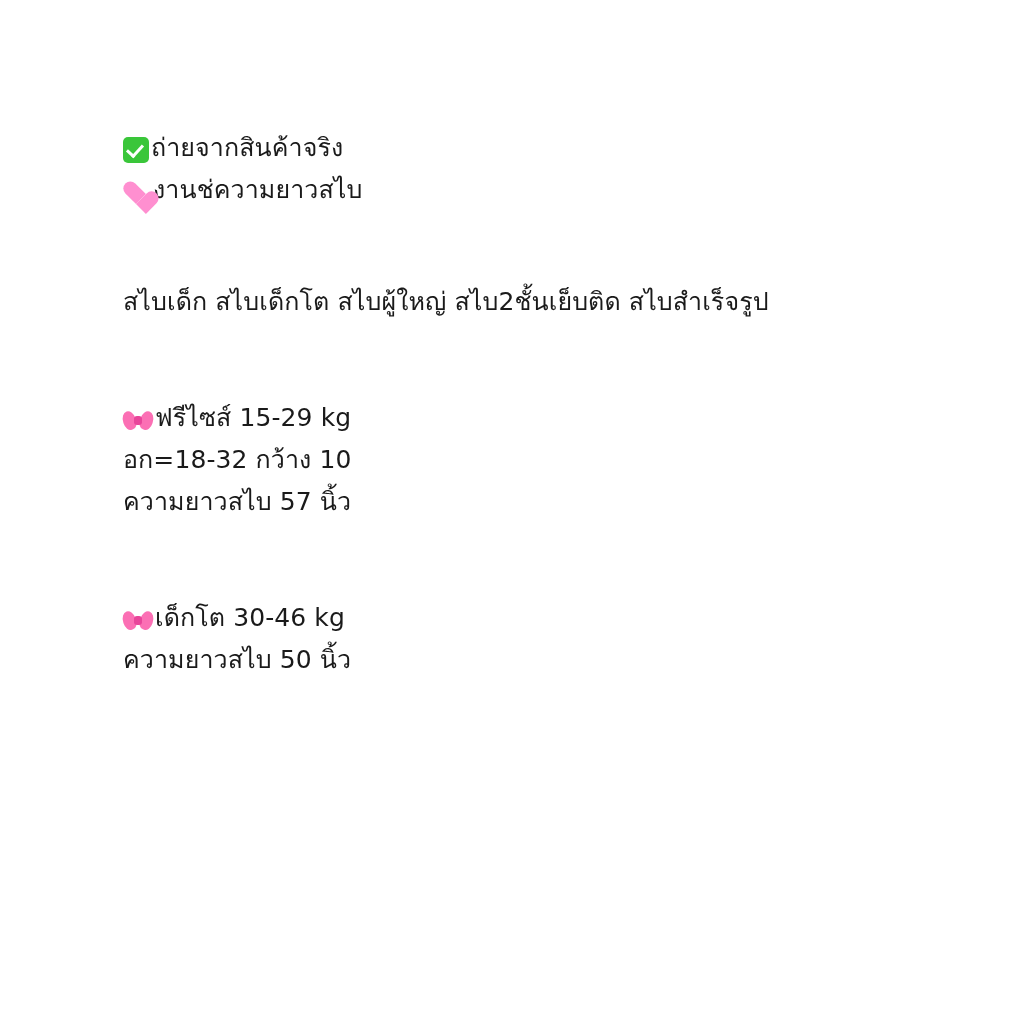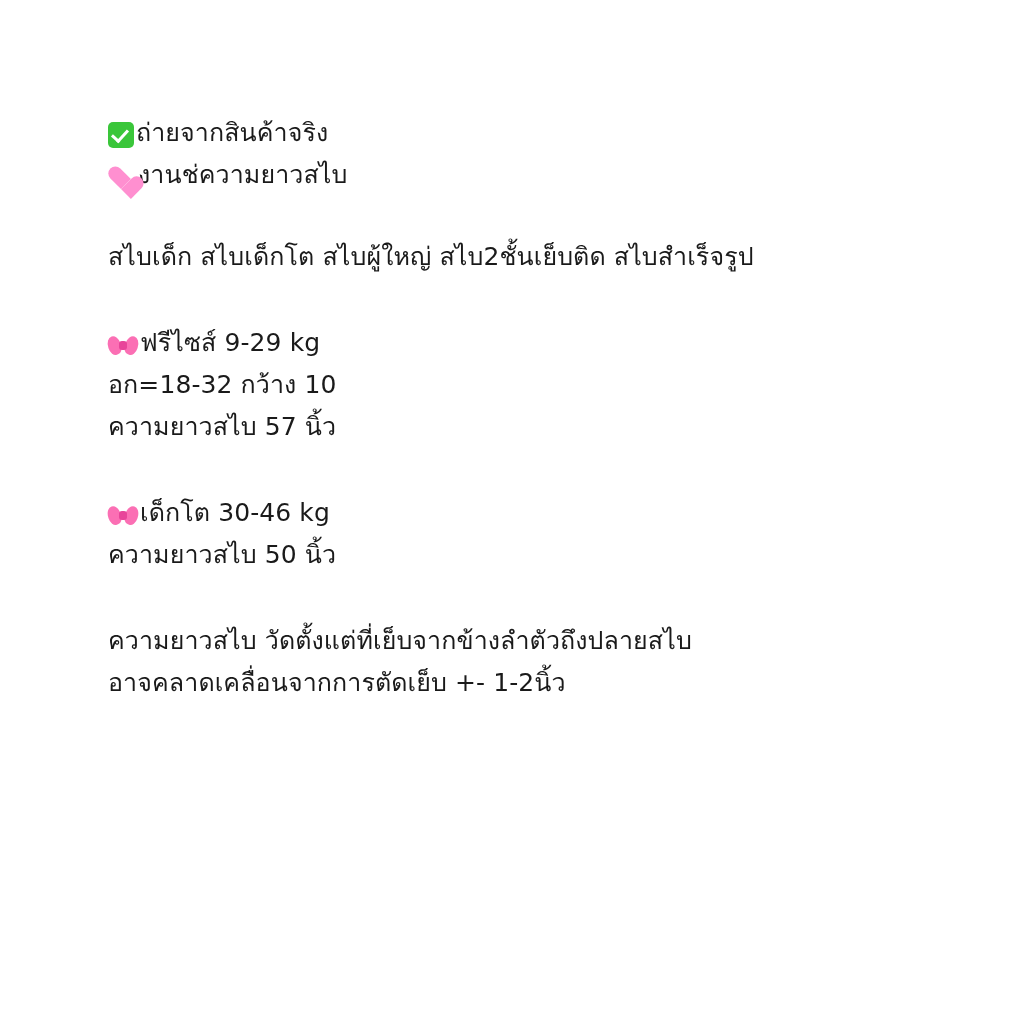--- a/index.html
+++ b/index.html
@@ -16,21 +16,21 @@
   }
   .page {
     position: relative;
     width: 1024px;
     height: 1024px;
     background: #ffffff;
     box-sizing: border-box;
     padding: 112px 0 0 108px;
   }
   .block {
-    margin: 0;
+    margin: 15px;
   }
   .line {
     font-size: 25px;
     line-height: 42px;
     white-space: pre;
     letter-spacing: 0.1px;
   }
   .line.with-emoji {
     display: flex;
     align-items: center;
@@ -148,21 +148,21 @@
 
   <div class="spacer-lg"></div>
 
   <div class="block">
     <div class="line with-emoji">
       <span class="emoji emoji-bow">
         <span class="lobe left"></span>
         <span class="lobe right"></span>
         <span class="knot"></span>
       </span>
-      <span>ฟรีไซส์ 9-29 kg</span>
+      <span>ฟรีไซส์ 15-29 kg</span>
     </div>
     <div class="line">อก=18-32 กว้าง 10</div>
     <div class="line">ความยาวสไบ 57 นิ้ว</div>
   </div>
 
   <div class="spacer-lg"></div>
 
   <div class="block">
     <div class="line with-emoji">
       <span class="emoji emoji-bow">
@@ -170,18 +170,14 @@
         <span class="lobe right"></span>
         <span class="knot"></span>
       </span>
       <span>เด็กโต 30-46 kg</span>
     </div>
     <div class="line">ความยาวสไบ 50 นิ้ว</div>
   </div>
 
   <div class="spacer-lg"></div>
 
-  <div class="block">
-    <div class="line">ความยาวสไบ วัดตั้งแต่ที่เย็บจากข้างลำตัวถึงปลายสไบ</div>
-    <div class="line">อาจคลาดเคลื่อนจากการตัดเย็บ +- 1-2นิ้ว</div>
-  </div>
 
 </div>
 
 </body></html>

